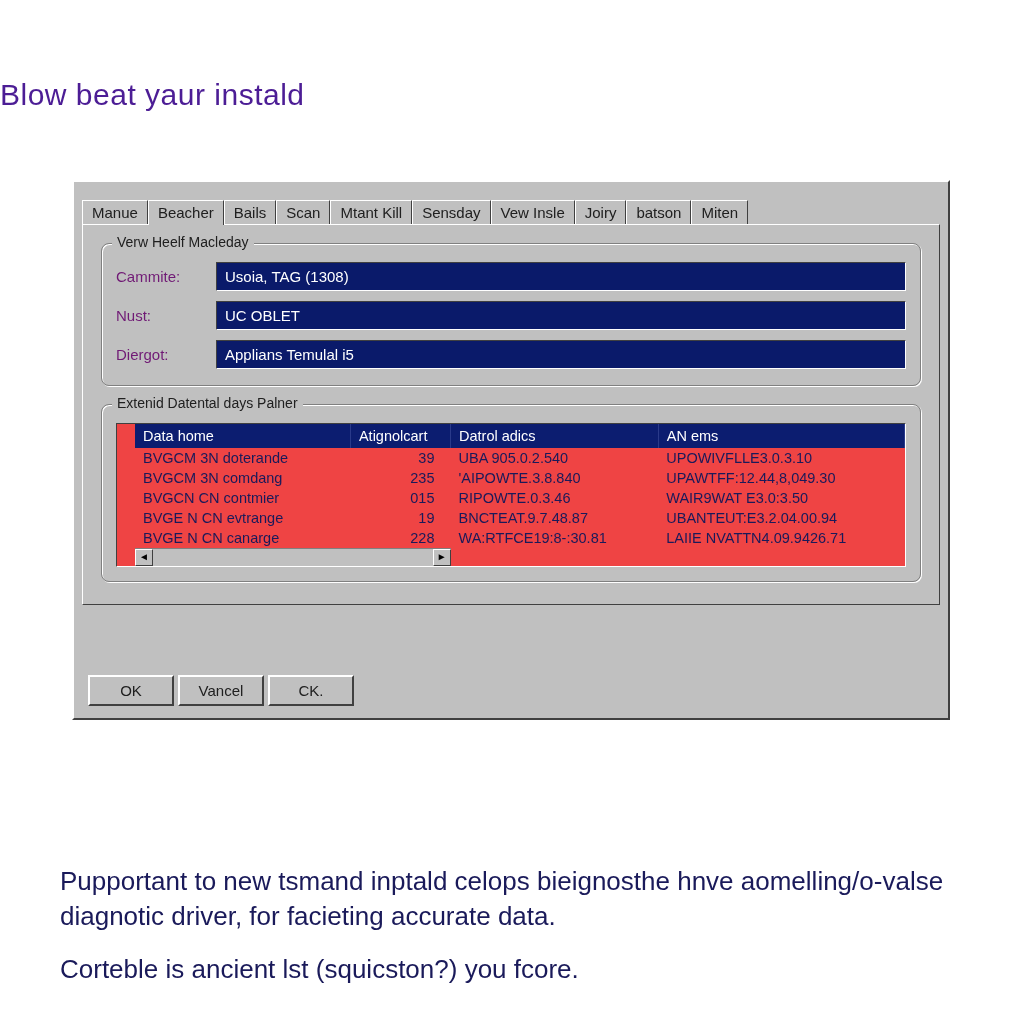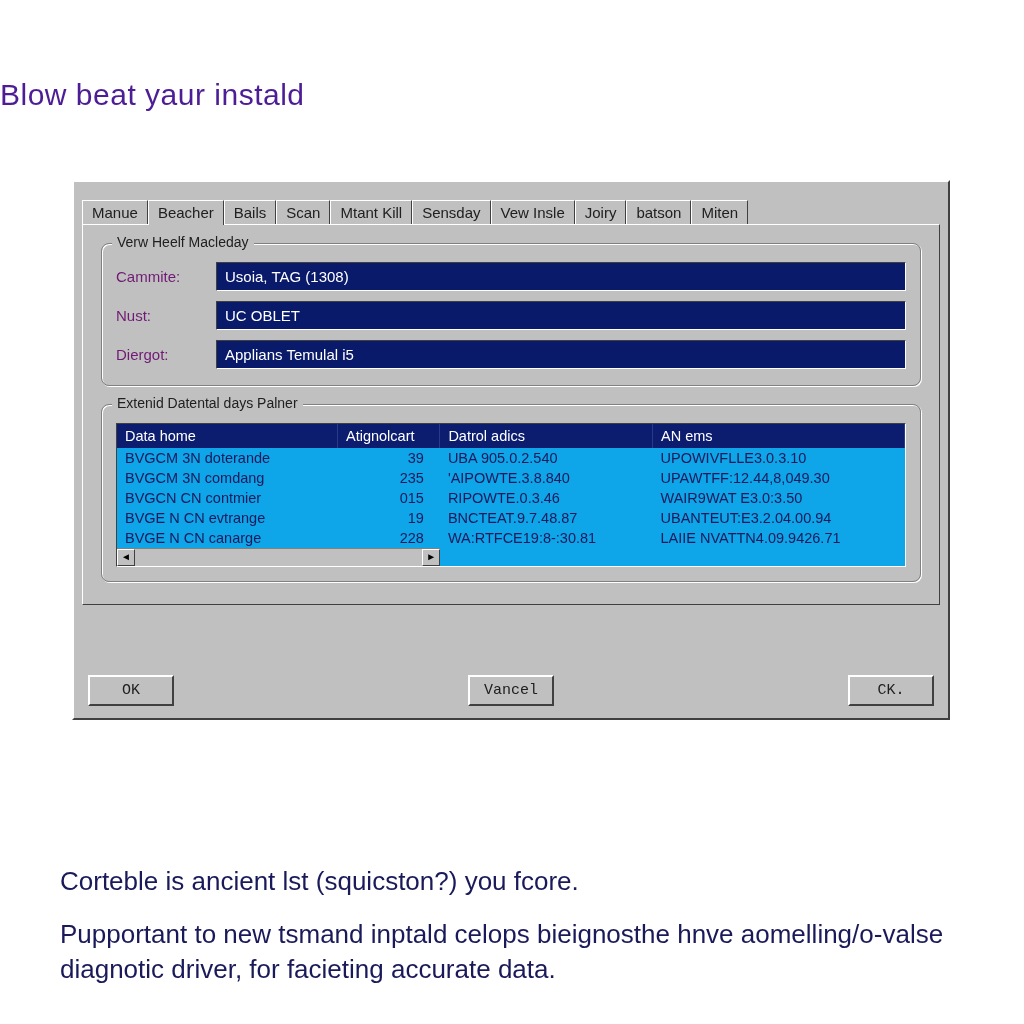--- a/index.html
+++ b/index.html
@@ -138,23 +138,24 @@
     background: #0a1a6a;
     color: #ffffff;
     padding: 5px 8px;
     font-size: 15px;
     border: 1px solid;
     border-color: #404040 #ffffff #ffffff #404040;
   }
 
   
   .table-wrap {
-    background: #0ea5e9;
+    background: #ef4444;
     border: 1px solid;
     border-color: #404040 #ffffff #ffffff #404040;
+    padding-left: 18px;
   }
   table {
     width: 100%;
     border-collapse: collapse;
     font-size: 14.5px;
   }
   thead th {
     background: #0c1d70;
     color: #ffffff;
     text-align: left;
@@ -183,24 +184,23 @@
     font-size: 10px;
     line-height: 14px;
     text-align: center;
     cursor: pointer;
   }
   .hscroll-track { flex: 1; }
 
   
   .button-row {
     display: flex;
-    justify-content: space-between;
-    gap: 16px;
+    justify-content: flex-start;
+    gap: 4px;
     padding: 10px 14px 12px 14px;
-    font-family: Liberation Mono, monospace;
   }
   .win-btn {
     min-width: 86px;
     padding: 5px 0;
     background: #c0c0c0;
     border: 2px solid;
     border-color: #ffffff #404040 #404040 #ffffff;
     font-size: 15px;
     text-align: center;
     cursor: pointer;
@@ -327,17 +327,17 @@
 
     <div class="button-row">
       <div class="win-btn">OK</div>
       <div class="win-btn">Vancel</div>
       <div class="win-btn">CK.</div>
     </div>
 
   </div>
 
   <div class="body-copy">
+    <p>Pupportant to new tsmand inptald celops bieignosthe hnve aomelling/o-valse diagnotic driver, for facieting accurate data.</p>
     <p>Corteble is ancient lst (squicston?) you fcore.</p>
-    <p>Pupportant to new tsmand inptald celops bieignosthe hnve aomelling/o-valse diagnotic driver, for facieting accurate data.</p>
   </div>
 
 </div>
 
 </body></html>

